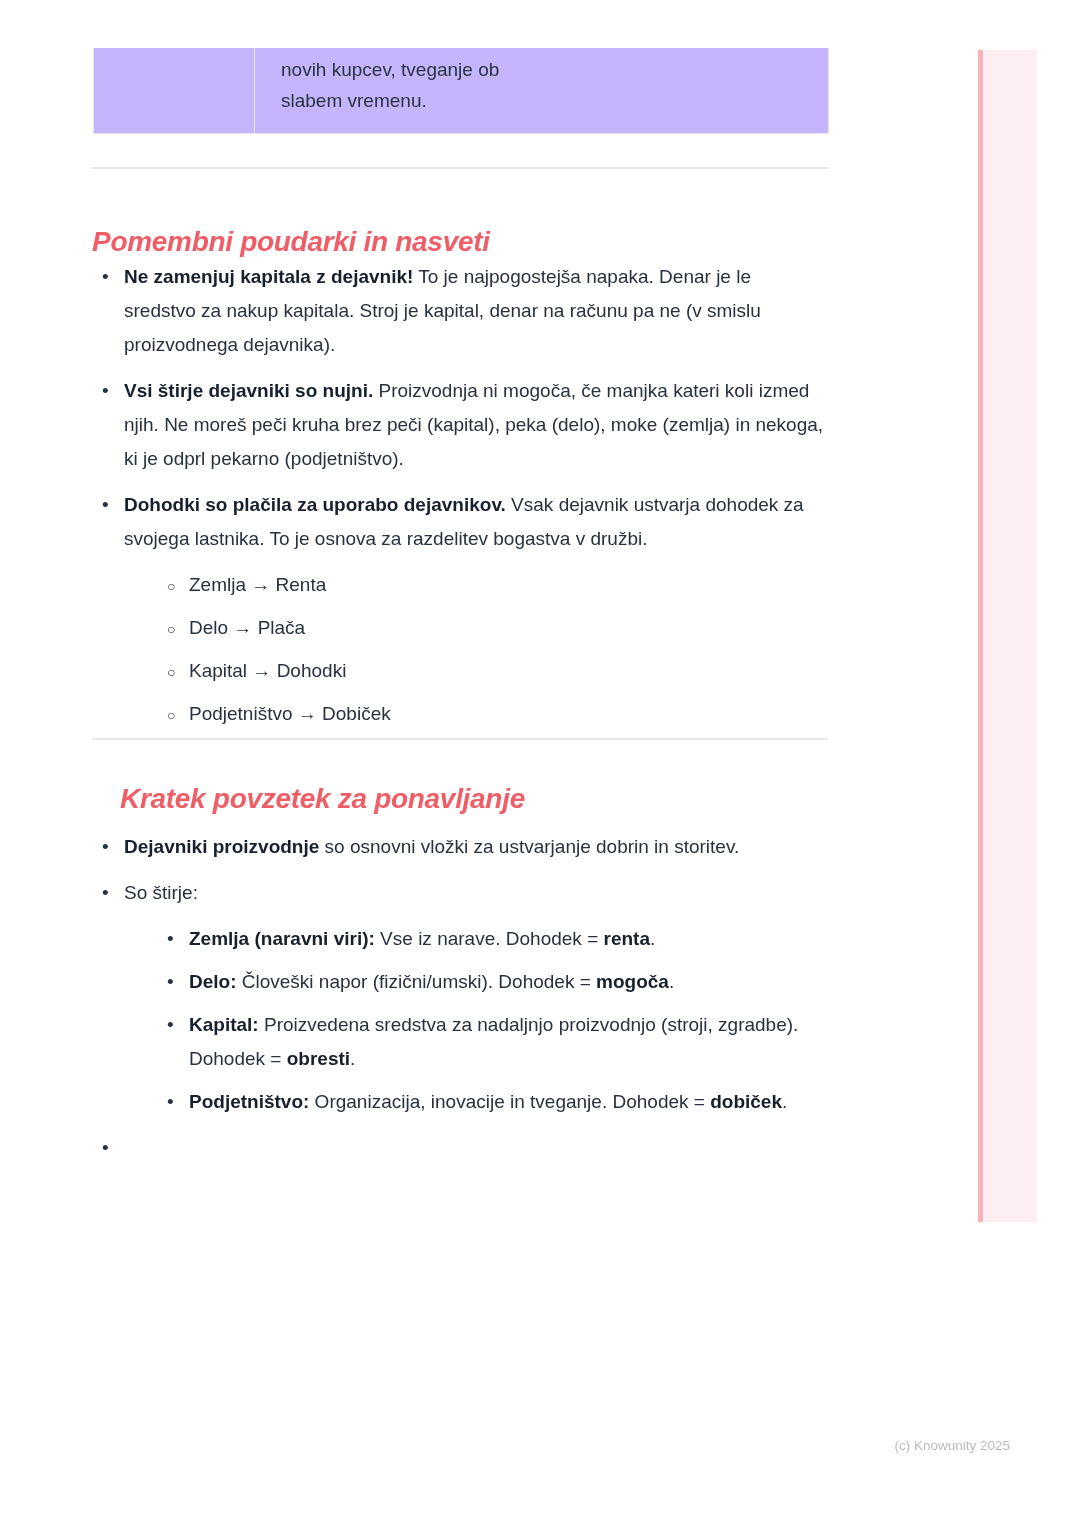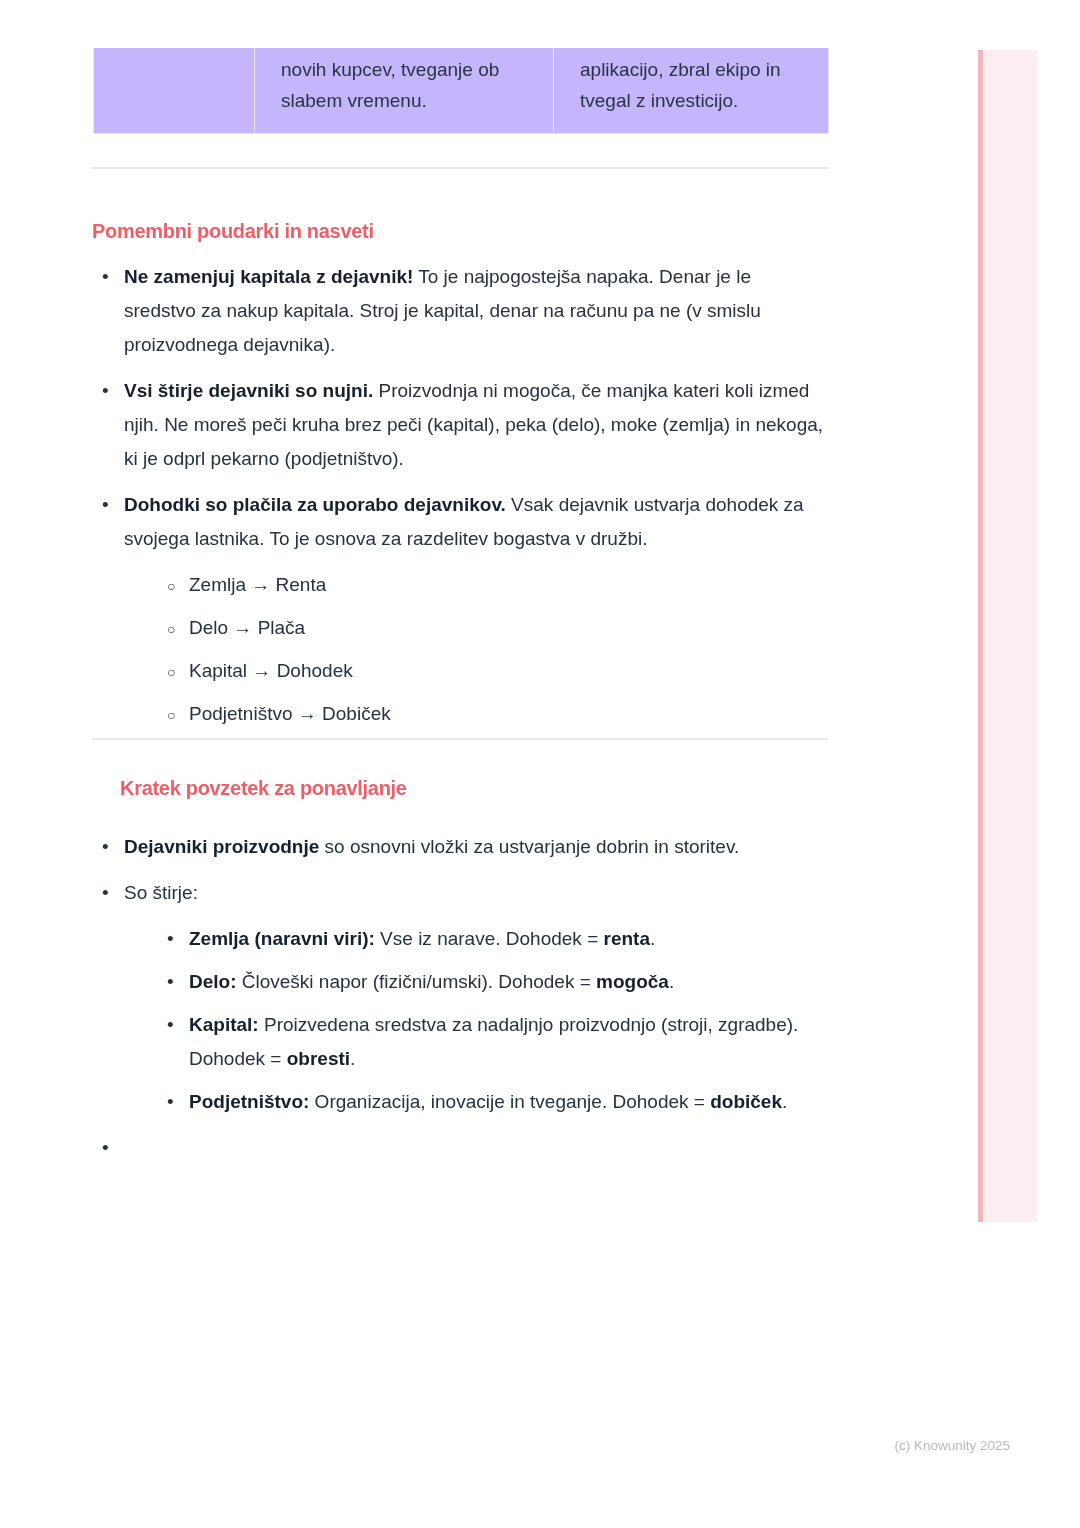--- a/index.html
+++ b/index.html
@@ -29,21 +29,21 @@
   .cell.c1{width:160px;padding:0;}
   .cell.c2{width:299px;}
   .cell.c3{flex:1;}
   
   .divider{position:absolute;left:92px;width:736px;height:2px;background:#e8e9eb;}
   .divider.d1{top:167px;}
   .divider.d2{top:738px;}
   
   .sec-heading{
     position:absolute;left:92px;width:736px;
-    font-size:20px;font-weight:700;color:#ef5e67;letter-spacing:-0.3px;
+    font-size:28px;font-weight:700;color:#ef5e67;letter-spacing:-0.3px;font-style:italic;
   }
   .sec-heading.h1{top:203px;}
   .sec-heading.h2{top:760px;margin-left:28px;}
   
   .list{position:absolute;left:92px;width:736px;font-size:19px;color:#27313f;}
   .list.l1{top:260px;}
   .list.l2{top:830px;}
   .li{position:relative;padding-left:32px;line-height:34px;margin-bottom:12px;}
   .li .marker{position:absolute;left:10px;top:0;color:#27313f;}
   .seg.bold{font-weight:700;color:#16202e;}
@@ -59,21 +59,20 @@
   }
 </style>
 </head>
 <body>
 
 <div class="accent-bar"></div>
 
 <div class="table-frag">
   <div class="cell c1"></div>
   <div class="cell c2">novih kupcev, tveganje ob slabem vremenu.</div>
-  <div class="cell c3">aplikacijo, zbral ekipo in tvegal z investicijo.</div>
 </div>
 
 <div class="divider d1"></div>
 
 <h2 class="sec-heading h1">Pomembni poudarki in nasveti</h2>
 
 <div class="list l1">
   <div class="li">
     <span class="marker">•</span>
     <span class="seg bold">Ne zamenjuj kapitala z dejavnik!</span><span class="seg"> To je najpogostejša napaka. Denar je le sredstvo za nakup kapitala. Stroj je kapital, denar na računu pa ne (v smislu proizvodnega dejavnika).</span>
@@ -89,21 +88,21 @@
       <div class="sub-li">
         <span class="marker circle">○</span>
         <span class="seg">Zemlja → Renta</span>
       </div>
       <div class="sub-li">
         <span class="marker circle">○</span>
         <span class="seg">Delo → Plača</span>
       </div>
       <div class="sub-li">
         <span class="marker circle">○</span>
-        <span class="seg">Kapital → Dohodek</span>
+        <span class="seg">Kapital → Dohodki</span>
       </div>
       <div class="sub-li">
         <span class="marker circle">○</span>
         <span class="seg">Podjetništvo → Dobiček</span>
       </div>
     </div>
   </div>
 </div>
 
 <div class="divider d2"></div>

